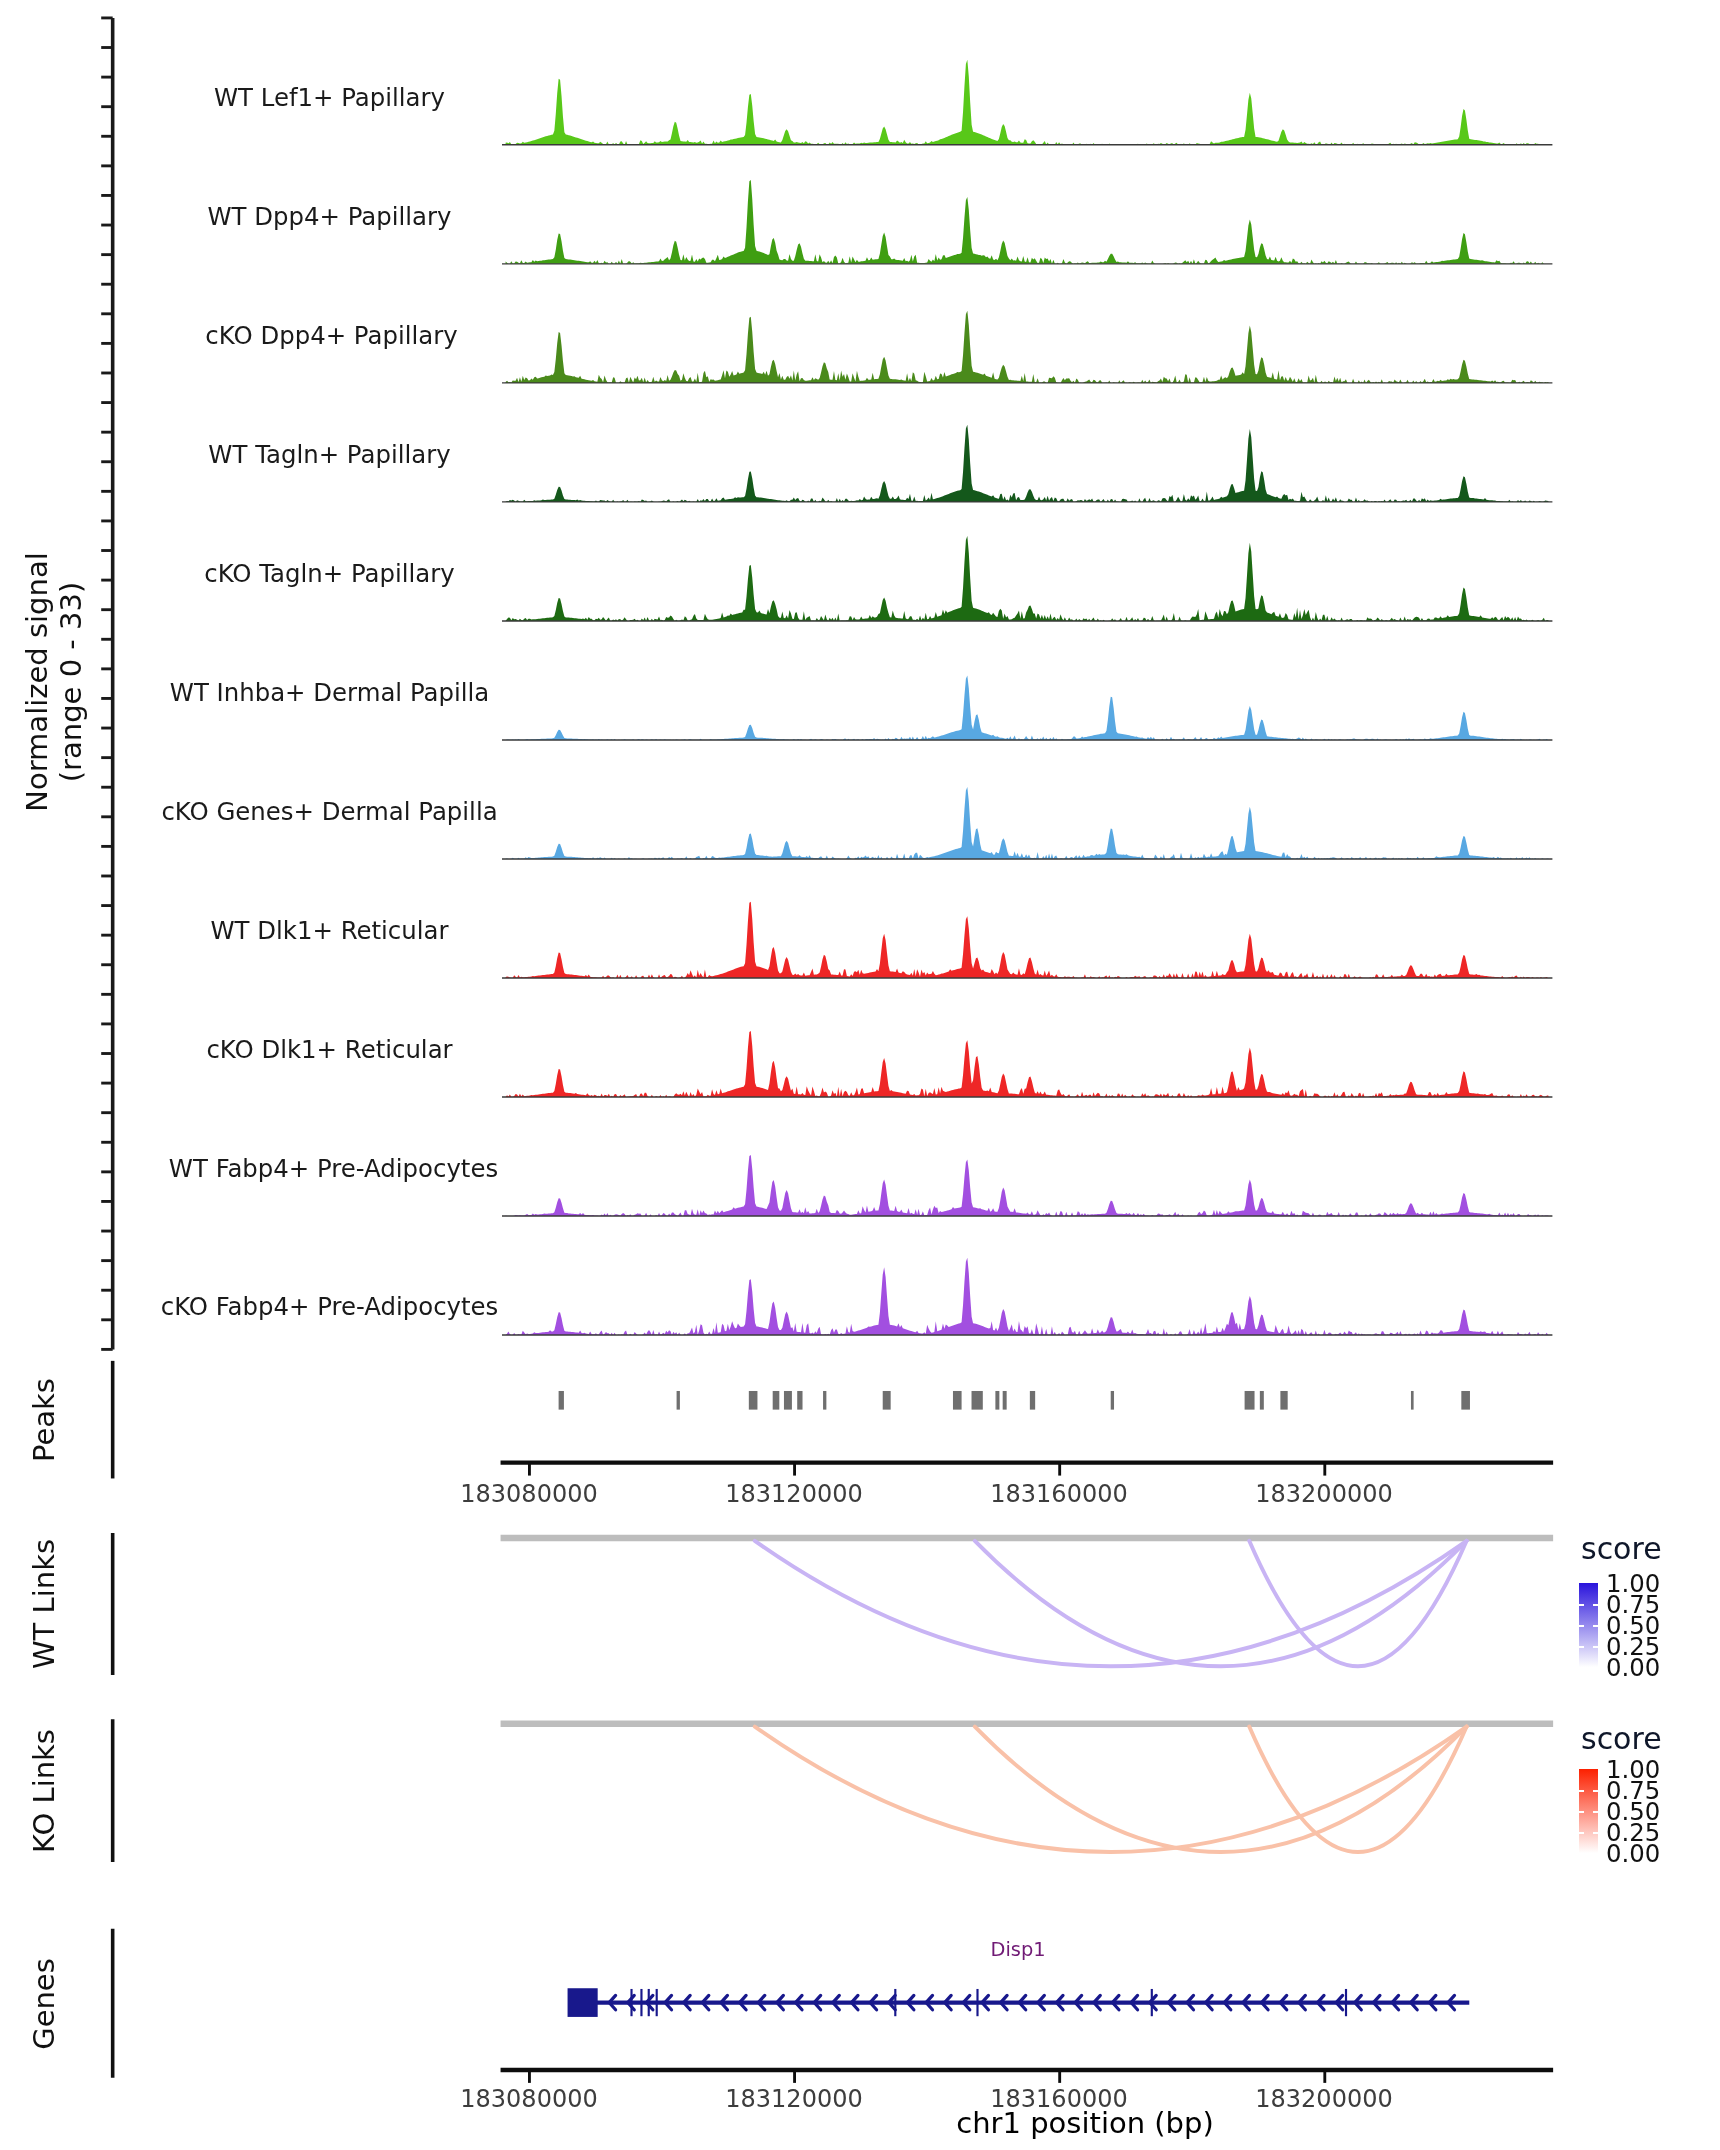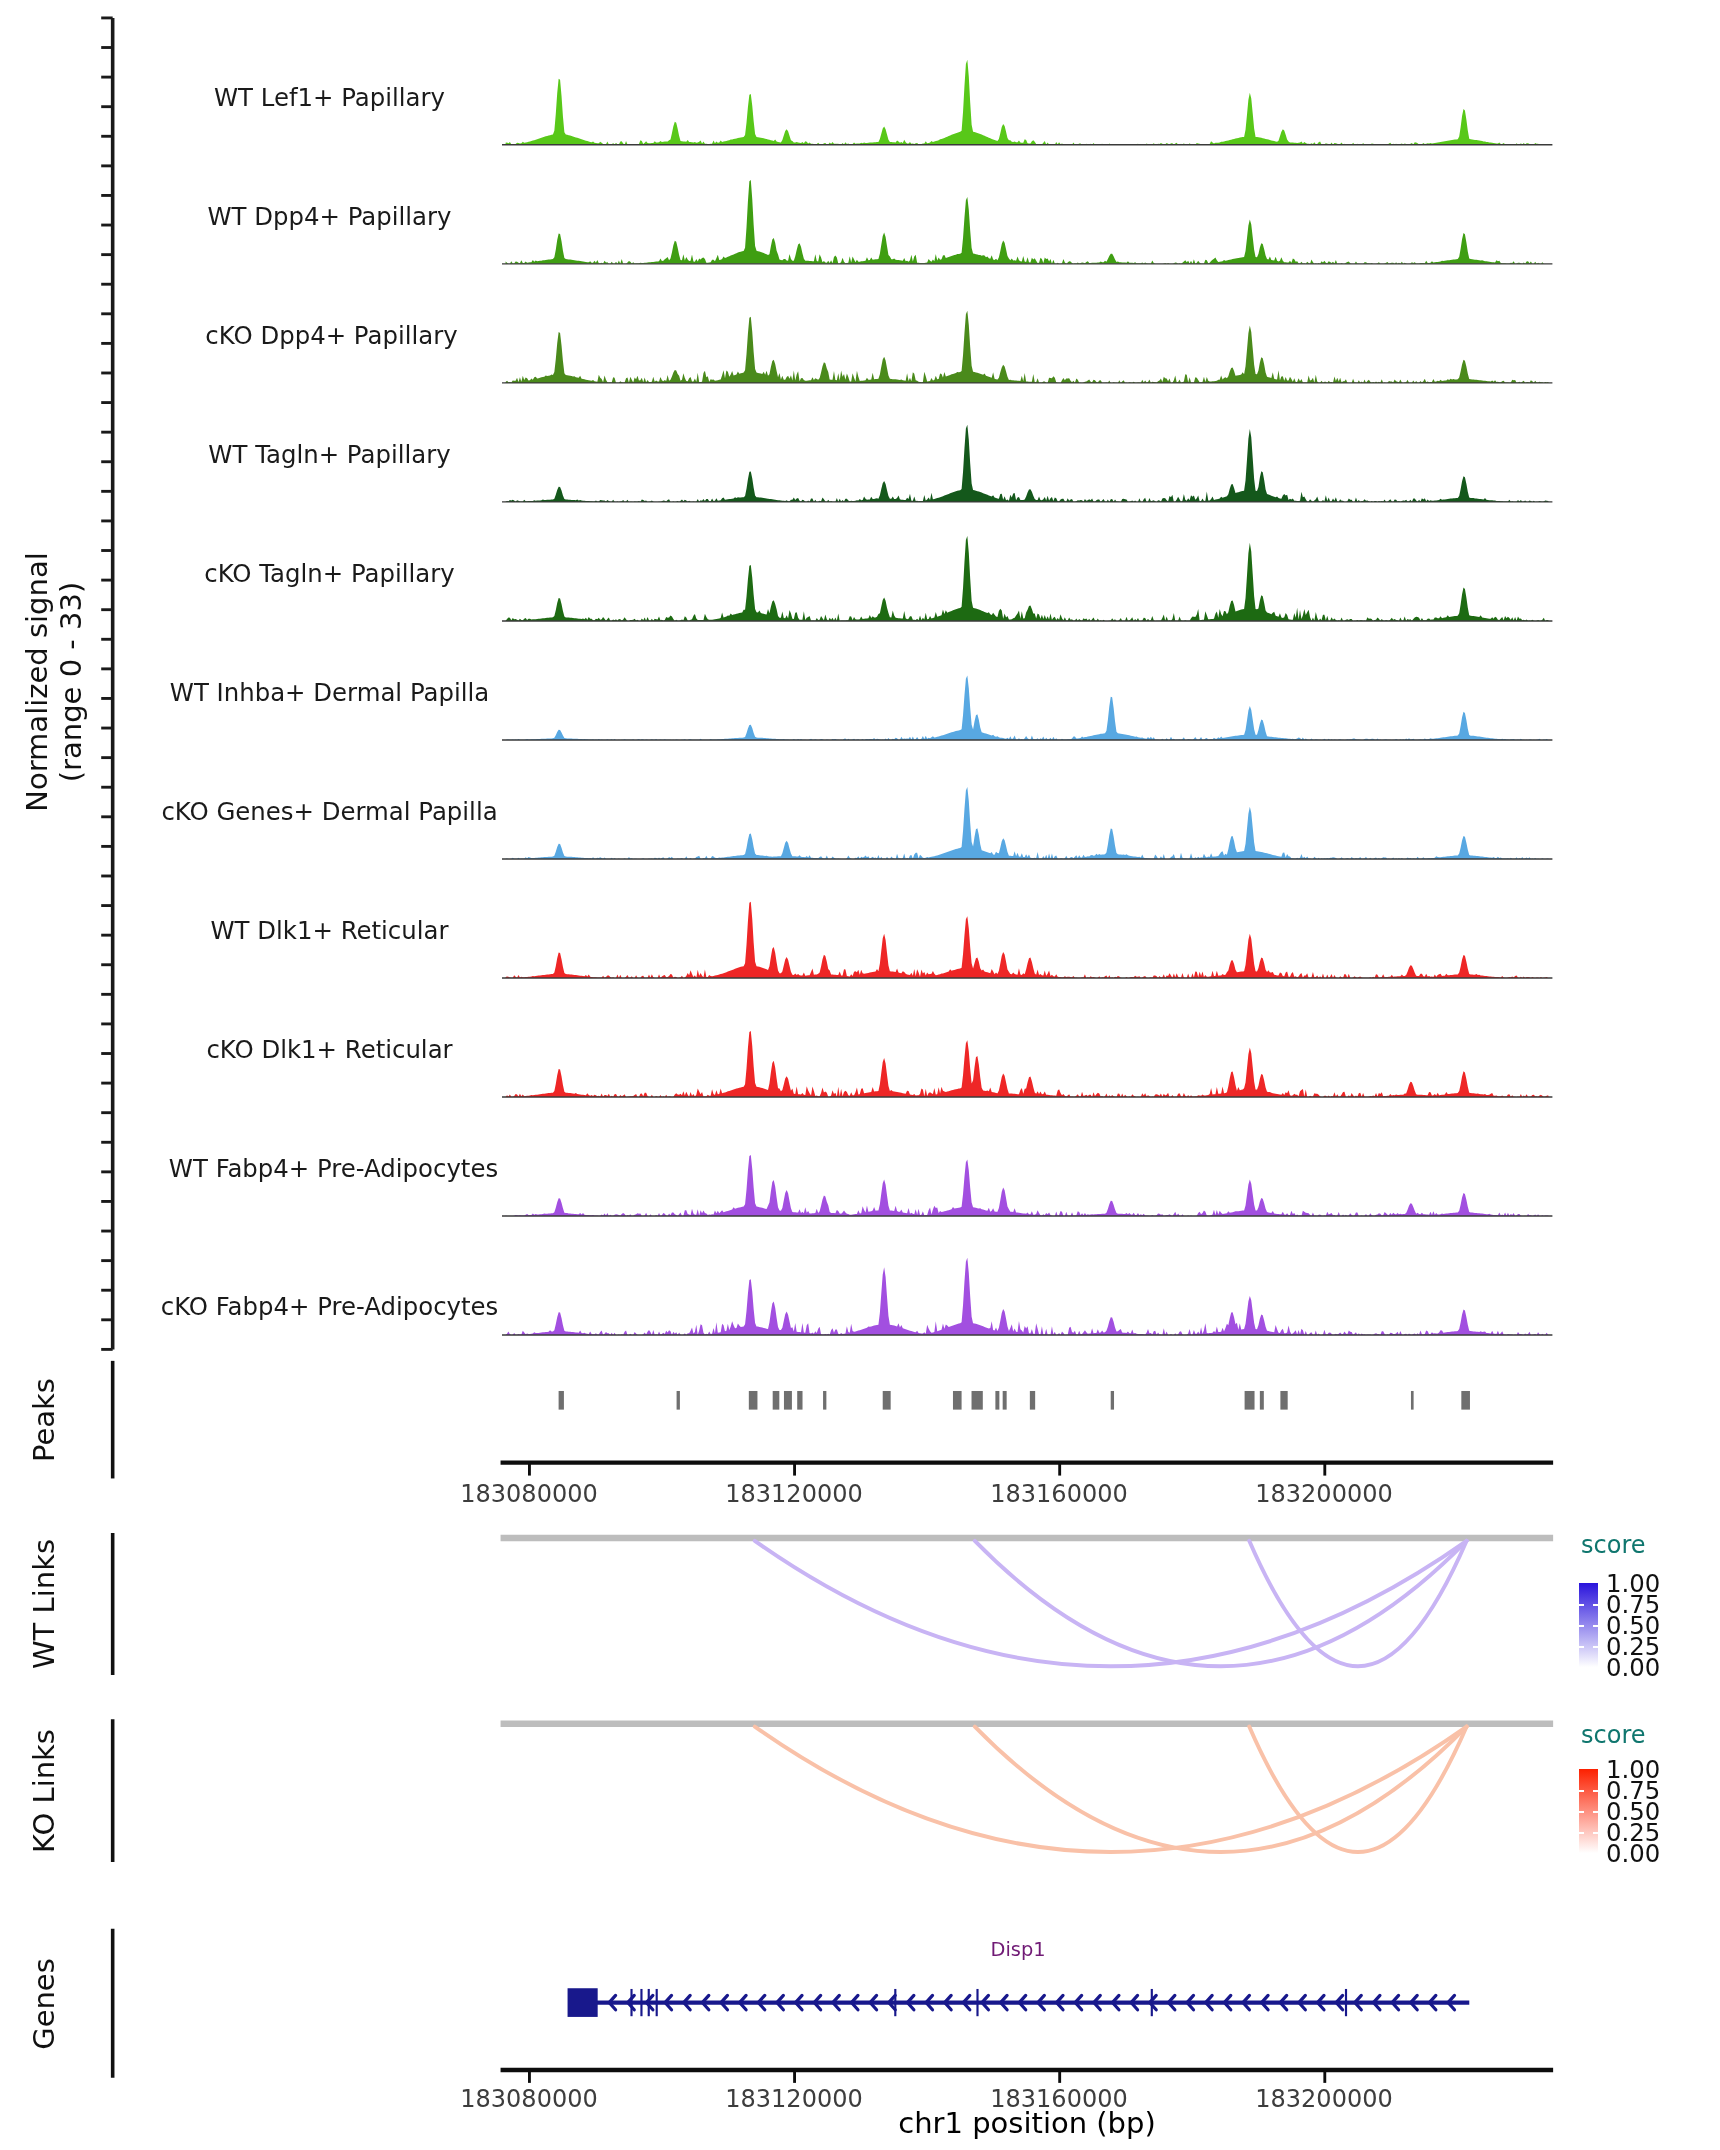--- a/index.html
+++ b/index.html
@@ -8,21 +8,21 @@
   #plot{position:absolute;left:0;top:0;}
   .rot{position:absolute;transform:translate(-50%,-50%) rotate(-90deg);transform-origin:center center;
        white-space:nowrap;text-align:center;}
   .section-label{font-size:29px;color:#111;}
   .ylab{font-size:29px;line-height:1.18;color:#111;}
   .track-label{position:absolute;width:459px;text-align:center;font-size:24.4px;color:#1a1a1a;
                transform:translateY(-50%);}
   .tick-label{position:absolute;transform:translateX(-50%);font-size:24px;color:#3d3d3d;white-space:nowrap;}
   .axis-title{position:absolute;transform:translateX(-50%);font-size:29px;color:#000;}
   .gene-name{position:absolute;transform:translateX(-50%);font-size:19.4px;color:#701a75;}
-  .legend-title{position:absolute;font-size:24px;color:#0f766e;}
+  .legend-title{position:absolute;font-size:30px;color:#0f172a;}
   .legend-bar{position:absolute;width:18.6px;}
   .legend-num{position:absolute;transform:translateY(-50%);font-size:24.4px;color:#111;}
   .lgtick{position:absolute;width:5px;height:2.2px;background:#ffffff;}
 </style>
 </head>
 <body>
 
 <div id="stage">
   <svg id="plot" width="1721" height="2151" viewBox="0 0 2400 3000">
       <line x1="157" y1="25" x2="157" y2="1882" stroke="#1a1a1a" stroke-width="5"></line>
@@ -222,21 +222,21 @@
       <div class="tick-label" style="left: 1059px; top: 1480px;">183160000</div>
       <div class="tick-label" style="left: 1324px; top: 1480px;">183200000</div>
     </div>
   <div id="axis-labels-bottom">
       <div class="tick-label" style="left: 529px; top: 2085px;">183080000</div>
       <div class="tick-label" style="left: 794px; top: 2085px;">183120000</div>
       <div class="tick-label" style="left: 1059px; top: 2085px;">183160000</div>
       <div class="tick-label" style="left: 1324px; top: 2085px;">183200000</div>
     </div>
 
-  <div class="axis-title" style="left:1027px;top:2106px;">chr1 position (bp)</div>
+  <div class="axis-title" style="left:1085px;top:2106px;">chr1 position (bp)</div>
 
   <div class="gene-name" style="left:1018px;top:1938px;">Disp1</div>
 
   <div>
     <div class="legend-title" style="left:1581px;top:1531px;">score</div>
     <div class="legend-bar" id="wt-legend-bar" style="left: 1579px; top: 1583px; height: 84px; background: linear-gradient(rgb(42, 20, 220) 0%, rgb(255, 255, 255) 100%);"></div>
     <div id="wt-legend-labels">
         <div class="legend-num" style="left: 1606px; top: 1583px;">1.00</div>
         <div class="legend-num" style="left: 1606px; top: 1604px;">0.75</div>
         <div class="legend-num" style="left: 1606px; top: 1625px;">0.50</div>

